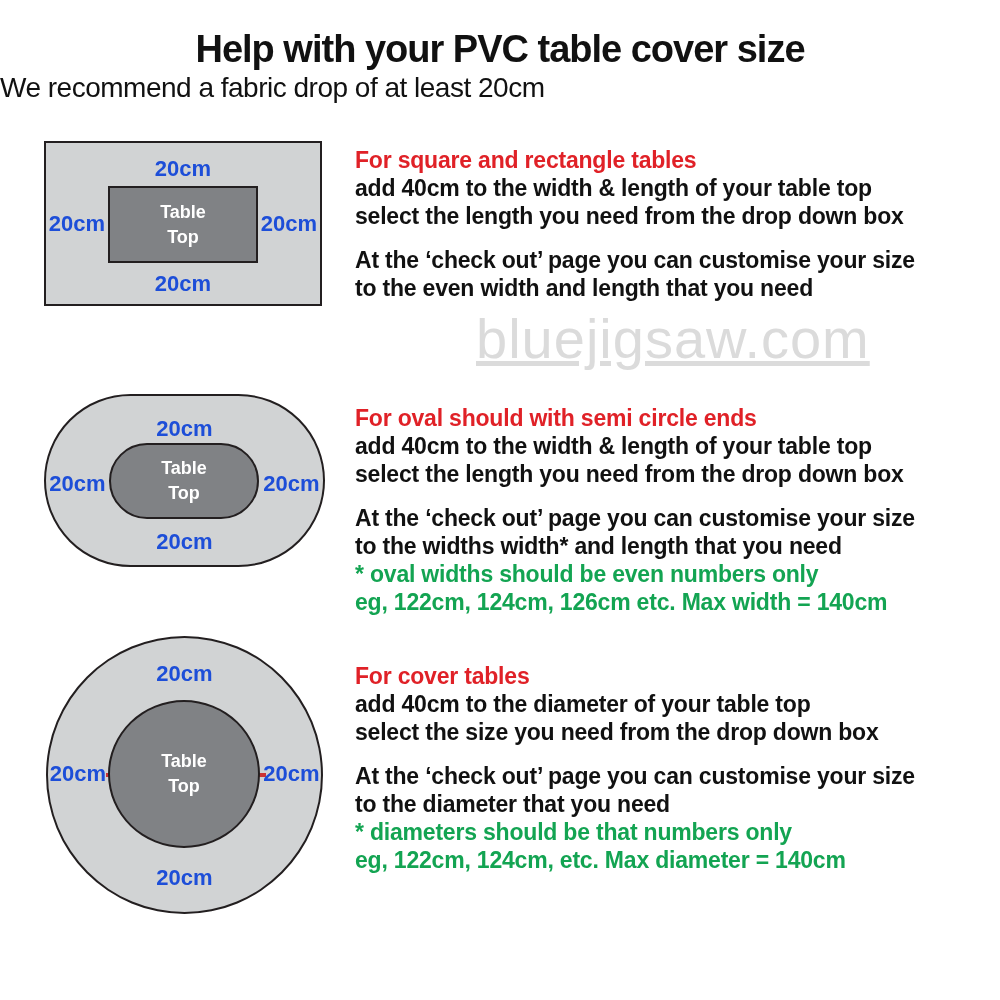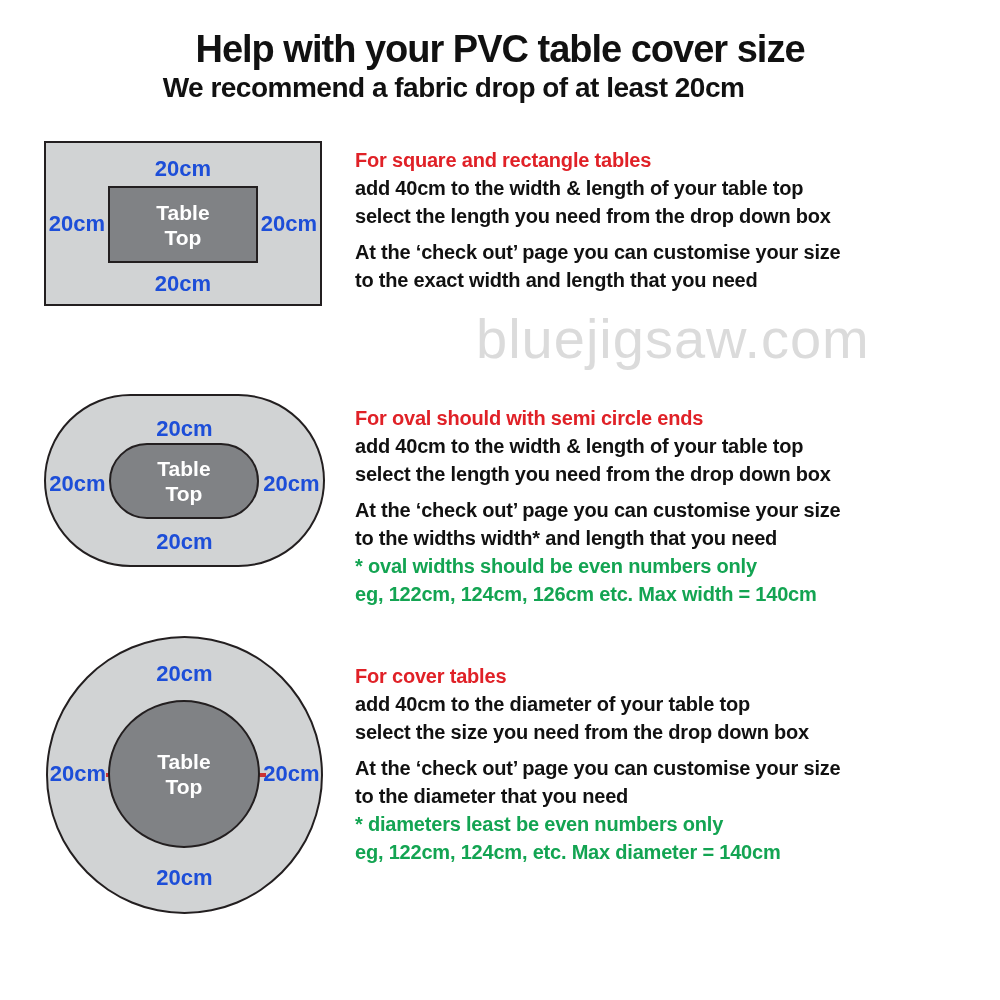--- a/index.html
+++ b/index.html
@@ -17,42 +17,42 @@
     width:1000px;height:1000px;background:#ffffff;
     font-family:"Liberation Sans", sans-serif;
     color:var(--ink);
     position:relative;overflow:hidden;
   }
   .canvas{position:absolute;inset:0;}
 
   .watermark{
     position:absolute;left:476px;top:306px;
     font-size:56px;font-weight:400;color:var(--watermark-gray);
-    letter-spacing:1px;white-space:nowrap;
+    letter-spacing:1px;white-space:nowrap;text-decoration:underline;
   }
 
   .title{
     position:absolute;top:28px;left:0;width:1000px;margin:0;
     text-align:center;font-size:38px;font-weight:bold;letter-spacing:-1px;
   }
   .subtitle{
     position:absolute;top:72px;left:0;width:907px;margin:0;
-    text-align:center;font-size:28px;font-weight:bold;letter-spacing:-0.5px;
+    font-size:28px;font-weight:normal;letter-spacing:-0.5px;
   }
 
   
   .diag{position:absolute;background:var(--cover-gray);border:2px solid var(--outline);box-sizing:border-box;}
   .diag-rect{left:44px;top:141px;width:278px;height:165px;}
   .diag-oval{left:44px;top:394px;width:281px;height:173px;border-radius:87px;}
   .diag-circle{left:46px;top:636px;width:277px;height:278px;border-radius:50%;}
 
   .tabletop{
     position:absolute;background:var(--table-gray);border:2px solid var(--outline);
     box-sizing:border-box;display:flex;align-items:center;justify-content:center;
-    color:#ffffff;font-weight:bold;font-size:21px;line-height:25px;
+    color:#ffffff;font-weight:bold;font-size:18px;line-height:25px;
     text-align:center;white-space:pre-line;z-index:2;
   }
   .tabletop-rect{left:62px;top:43px;width:150px;height:77px;}
   .tabletop-oval{left:63px;top:47px;width:150px;height:76px;border-radius:38px;}
   .tabletop-circle{left:60px;top:62px;width:152px;height:148px;border-radius:50%;}
 
   .drop{
     position:absolute;font-size:22px;font-weight:bold;color:#1d4ed8;
     text-align:center;line-height:26px;z-index:3;
   }
@@ -75,24 +75,24 @@
   .diameter-line{
     position:absolute;left:58px;top:135px;width:160px;height:0;
     border-top:4px dashed var(--dashed-red);z-index:1;
   }
 
   
   .textblock{position:absolute;left:355px;width:640px;}
   .tb-1{top:146px;}
   .tb-2{top:404px;}
   .tb-3{top:662px;}
-  .line{font-size:20px;font-weight:bold;line-height:28px;white-space:nowrap;letter-spacing:-0.2px;}
+  .line{font-size:23px;font-weight:bold;line-height:28px;white-space:nowrap;letter-spacing:-0.2px;}
   .line.heading{color:var(--heading-red);}
   .line.note{color:var(--note-green);}
-  .line.gap{margin-top:8px;}
+  .line.gap{margin-top:16px;}
 </style>
 </head>
 <body>
 
 <div class="canvas">
 
   <div class="watermark">bluejigsaw.com</div>
 
   <h1 class="title">Help with your PVC table cover size</h1>
   <h2 class="subtitle">We recommend a fabric drop of at least 20cm</h2>
@@ -104,21 +104,21 @@
     <span class="drop drop-bottom">20cm</span>
     <div class="tabletop tabletop-rect">Table
 Top</div>
   </div>
 
   <div class="textblock tb-1">
     <div class="line heading">For square and rectangle tables</div>
     <div class="line">add 40cm to the width &amp; length of your table top</div>
     <div class="line">select the length you need from the drop down box</div>
     <div class="line gap">At the ‘check out’ page you can customise your size</div>
-    <div class="line">to the exact width and length that you need</div>
+    <div class="line">to the even width and length that you need</div>
   </div>
 
   <div class="diag diag-oval">
     <span class="drop drop-top">20cm</span>
     <span class="drop drop-left">20cm</span>
     <span class="drop drop-right">20cm</span>
     <span class="drop drop-bottom">20cm</span>
     <div class="tabletop tabletop-oval">Table
 Top</div>
   </div>
@@ -142,17 +142,17 @@
     <div class="tabletop tabletop-circle">Table
 Top</div>
   </div>
 
   <div class="textblock tb-3">
     <div class="line heading">For cover tables</div>
     <div class="line">add 40cm to the diameter of your table top</div>
     <div class="line">select the size you need from the drop down box</div>
     <div class="line gap">At the ‘check out’ page you can customise your size</div>
     <div class="line">to the diameter that you need</div>
-    <div class="line note">* diameters least be even numbers only</div>
+    <div class="line note">* diameters should be that numbers only</div>
     <div class="line note">eg, 122cm, 124cm, etc. Max diameter = 140cm</div>
   </div>
 
 </div>
 
 </body></html>

